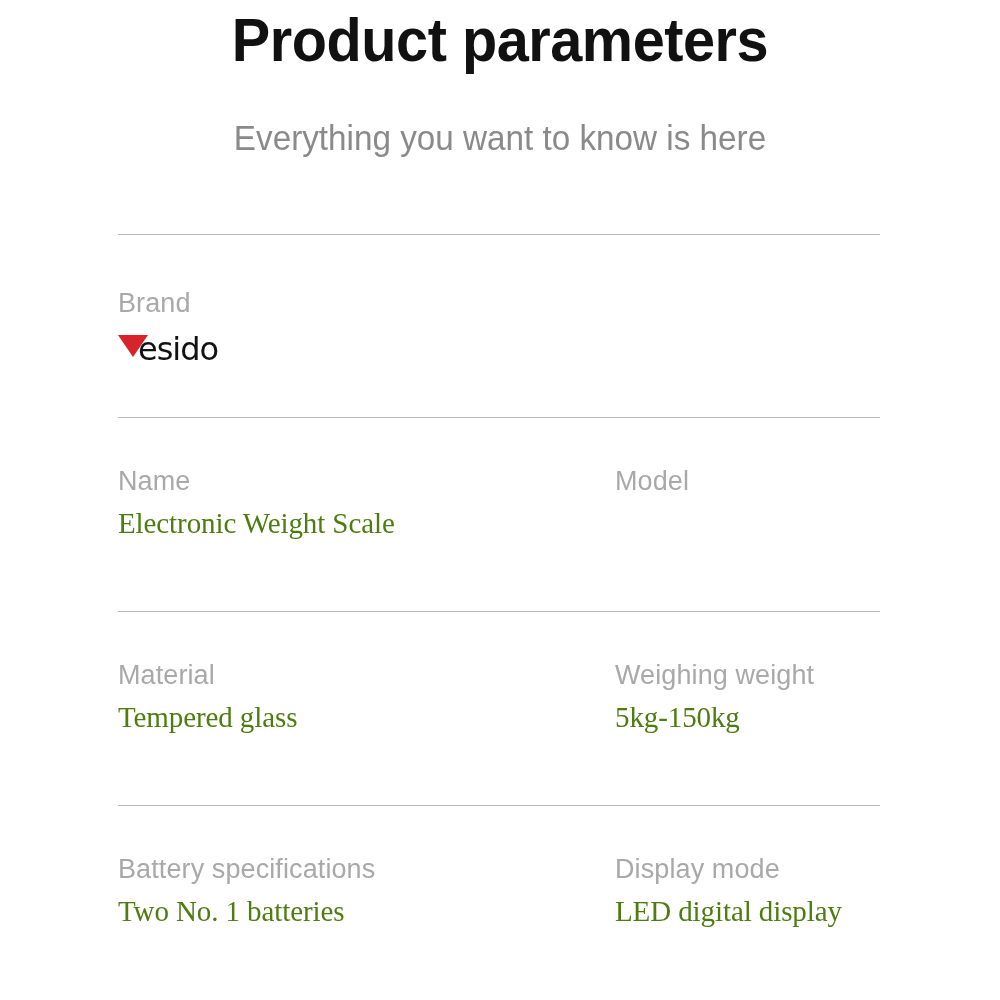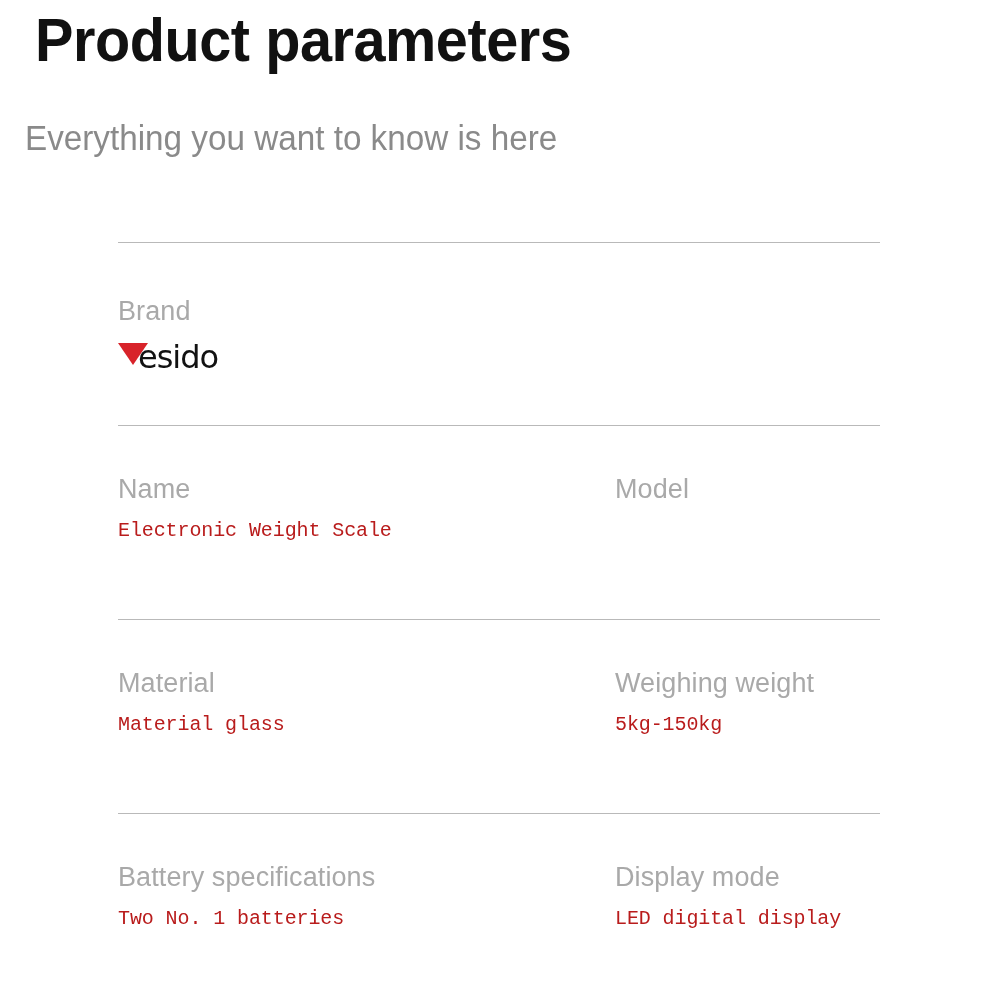--- a/index.html
+++ b/index.html
@@ -23,20 +23,21 @@
     background: #ffffff;
     box-sizing: border-box;
   }
 
   
   .header {
     position: absolute;
     left: 0;
     top: 0;
     width: 1000px;
+    text-align: center;
   }
 
   .page-title {
     margin: 0;
     padding-top: 4px;
     font-family: "Liberation Sans Narrow", "Liberation Sans", sans-serif;
     font-size: 62px;
     font-weight: 700;
     letter-spacing: -0.5px;
     line-height: 72px;
@@ -52,21 +53,21 @@
     font-weight: 400;
     line-height: 40px;
     color: #8a8a8a;
     transform: scaleX(0.95);
   }
 
   
   .spec-table {
     position: absolute;
     left: 118px;
-    top: 242px;
+    top: 234px;
     width: 762px;
   }
 
   .divider {
     width: 762px;
     height: 1px;
     background: #b9b9b9;
   }
 
   .spec-row {
@@ -109,25 +110,25 @@
     font-size: 27px;
     font-weight: 400;
     line-height: 32px;
     color: #a9a9a9;
     letter-spacing: 0.1px;
   }
 
   .spec-value {
     display: block;
     padding-top: 9px;
-    font-family: Liberation Mono, monospace;
-    font-size: 20px;
+    font-family: Liberation Serif, serif;
+    font-size: 29px;
     font-weight: 400;
     line-height: 34px;
-    color: #b91c1c;
+    color: #4d7c0f;
     letter-spacing: -0.1px;
   }
 
   
   .brand-logo {
     position: relative;
     display: block;
     padding-top: 14px;
     height: 46px;
   }
@@ -194,21 +195,21 @@
       <div class="spec-cell right-cell">
         <span class="spec-label">Model</span>
       </div>
     </div>
 
     <div class="divider"></div>
 
     <div class="spec-row pair-row">
       <div class="spec-cell left-cell">
         <span class="spec-label">Material</span>
-        <span class="spec-value">Material glass</span>
+        <span class="spec-value">Tempered glass</span>
       </div>
       <div class="spec-cell right-cell">
         <span class="spec-label">Weighing weight</span>
         <span class="spec-value">5kg-150kg</span>
       </div>
     </div>
 
     <div class="divider"></div>
 
     <div class="spec-row pair-row last-row">

